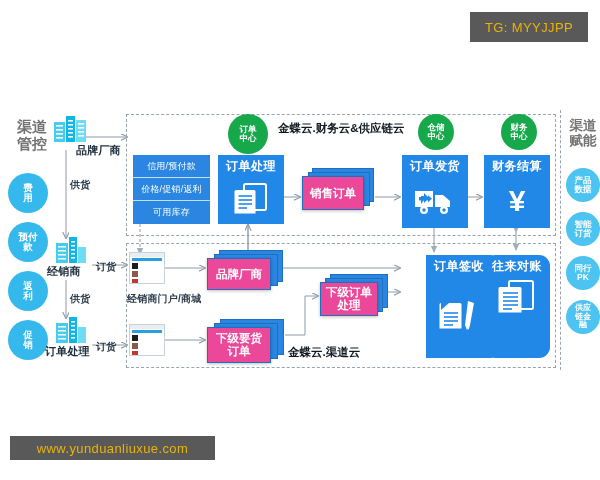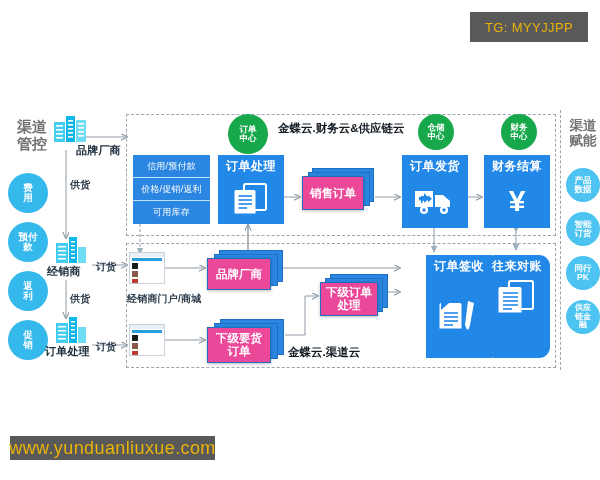--- a/index.html
+++ b/index.html
@@ -10,21 +10,21 @@
   }
   #canvas{position:absolute;left:0;top:0;width:600px;height:480px;}
   .abs{position:absolute;}
 
   
   .badge{
     background:#595959;color:#eab308;display:flex;align-items:center;
     justify-content:center;font-size:13px;letter-spacing:.4px;
   }
   #tg-badge{left:470px;top:12px;width:118px;height:30px;}
-  #site-badge{left:10px;top:436px;width:205px;height:24px;font-size:18px;}
+  #site-badge{left:10px;top:436px;width:205px;height:24px;font-size:13px;}
 
   
   .side-title{
     color:#737373;font-weight:bold;font-size:15px;line-height:17px;
     text-align:center;letter-spacing:0px;
   }
 
   
   .pill{
     border-radius:50%;display:flex;align-items:center;justify-content:center;

